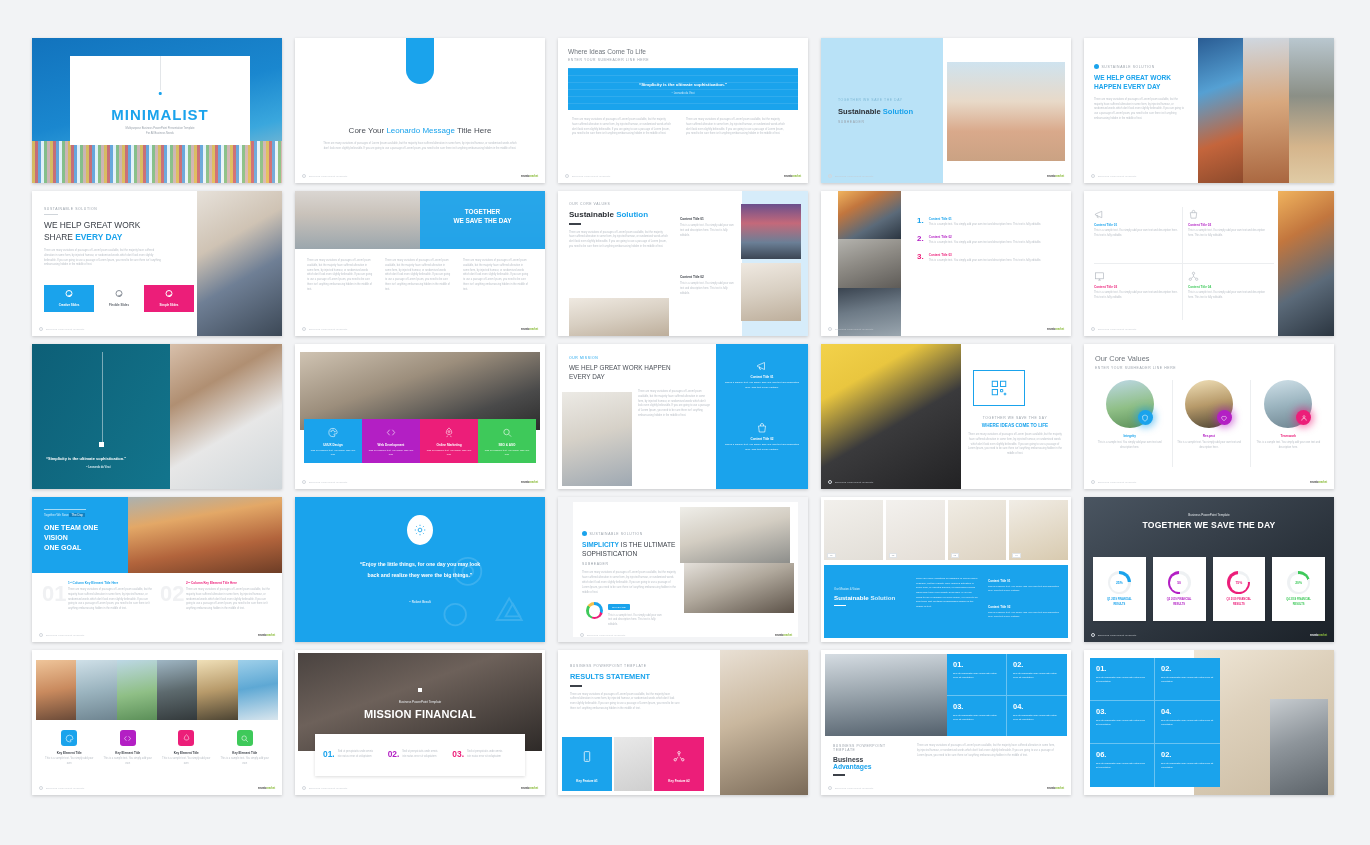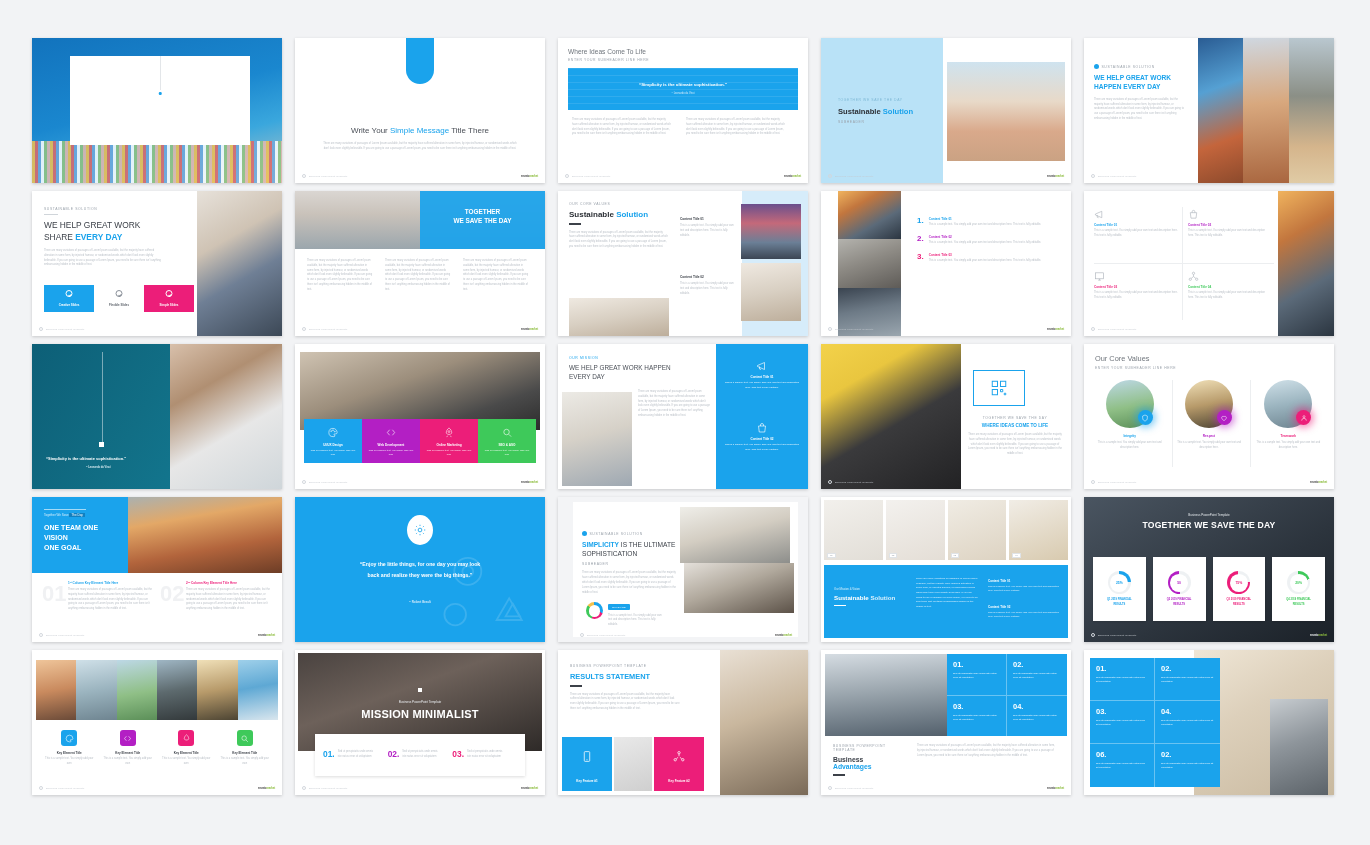--- a/index.html
+++ b/index.html
@@ -128,27 +128,32 @@
 <body>
 
 <div class="grid">
 
   <div class="slide">
     <div class="fill ph ph-sea"></div>
     <div class="s1-boats"></div>
     <div class="s1-card">
       <div class="s1-line"></div>
       <div style="position:absolute;left:50%;top:36px;transform:translateX(-50%);width:2.5px;height:2.5px;border-radius:50%;background:#1aa3ec;"></div>
+      <div style="position:absolute;left:0;right:0;top:50px;">
+        <div class="s1-t">MINIMALIST</div>
+        <div class="s1-s">Multipurpose Business PowerPoint Presentation Template</div>
+        <div class="s1-s" style="margin-top:0">For All Business Needs</div>
+      </div>
     </div>
   </div>
 
   <div class="slide">
     <div class="s2-pill"></div>
     <div class="s2-t">
-      <span>Write Your </span><span class="blue">Simple Message</span><span> Title There</span>
+      <span>Core Your </span><span class="blue">Leonardo Message</span><span> Title Here</span>
     </div>
     <div class="s2-p lorem" style="text-align:center">There are many variations of passages of Lorem Ipsum available, but the majority have suffered alteration in some form, by injected humour, or randomised words which don't look even slightly believable. If you are going to use a passage of Lorem Ipsum, you need to be sure there isn't anything embarrassing hidden in the middle of text.</div>
     <div class="footer">
         <span class="fdot"></span>
         <span class="ftxt">Business PowerPoint Template</span>
       </div>
     <div class="env"><span class="a">envato</span><span class="b">market</span></div>
   </div>
 
   <div class="slide">
@@ -735,21 +740,21 @@
         <span class="fdot"></span>
         <span class="ftxt">Business PowerPoint Template</span>
       </div>
     <div class="env"><span class="a">envato</span><span class="b">market</span></div>
   </div>
 
   <div class="slide">
     <div class="ph ph-studio" style="position:absolute;left:3px;right:3px;top:3px;height:98px;"></div>
     <div style="position:absolute;left:50%;top:38px;transform:translateX(-50%);width:4px;height:4px;background:#fff;"></div>
     <div style="position:absolute;left:0;right:0;top:50px;text-align:center;font-size:3.1px;color:#e8ebee;">Business PowerPoint Template</div>
-    <div style="position:absolute;left:0;right:0;top:58px;text-align:center;font-size:11px;font-weight:bold;color:#fff;letter-spacing:.2px;">MISSION MINIMALIST</div>
+    <div style="position:absolute;left:0;right:0;top:58px;text-align:center;font-size:11px;font-weight:bold;color:#fff;letter-spacing:.2px;">MISSION FINANCIAL</div>
     <div style="position:absolute;left:20px;right:20px;top:84px;height:42px;background:#fff;box-shadow:0 1px 3px rgba(0,0,0,.14);display:grid;grid-template-columns:repeat(3,1fr);align-items:center;padding:0 8px;">
       <div style="display:flex;gap:3px;align-items:flex-start;">
         <span style="font-size:8.4px;font-weight:bold;color:#1aa3ec;line-height:1">01.</span>
         <span class="lorem" style="width:36px">Sed ut perspiciatis unde omnis iste natus error sit voluptatem</span>
       </div>
       <div style="display:flex;gap:3px;align-items:flex-start;">
         <span style="font-size:8.4px;font-weight:bold;color:#b31fc4;line-height:1">02.</span>
         <span class="lorem" style="width:36px">Sed ut perspiciatis unde omnis iste natus error sit voluptatem</span>
       </div>
       <div style="display:flex;gap:3px;align-items:flex-start;">

